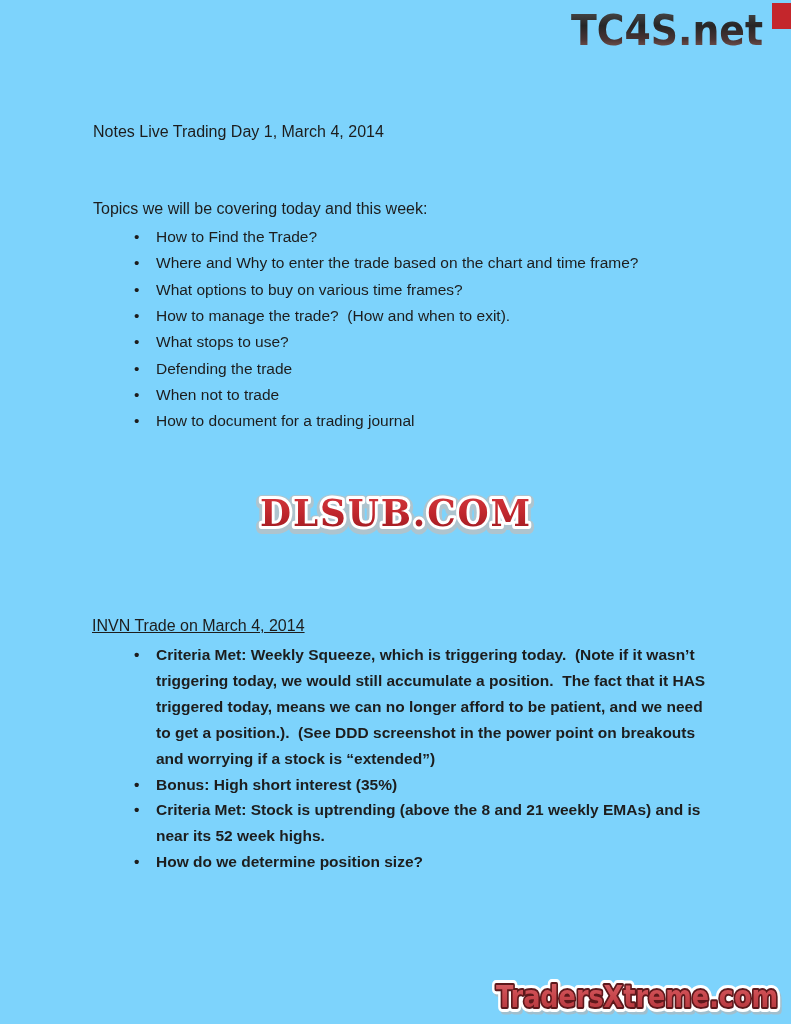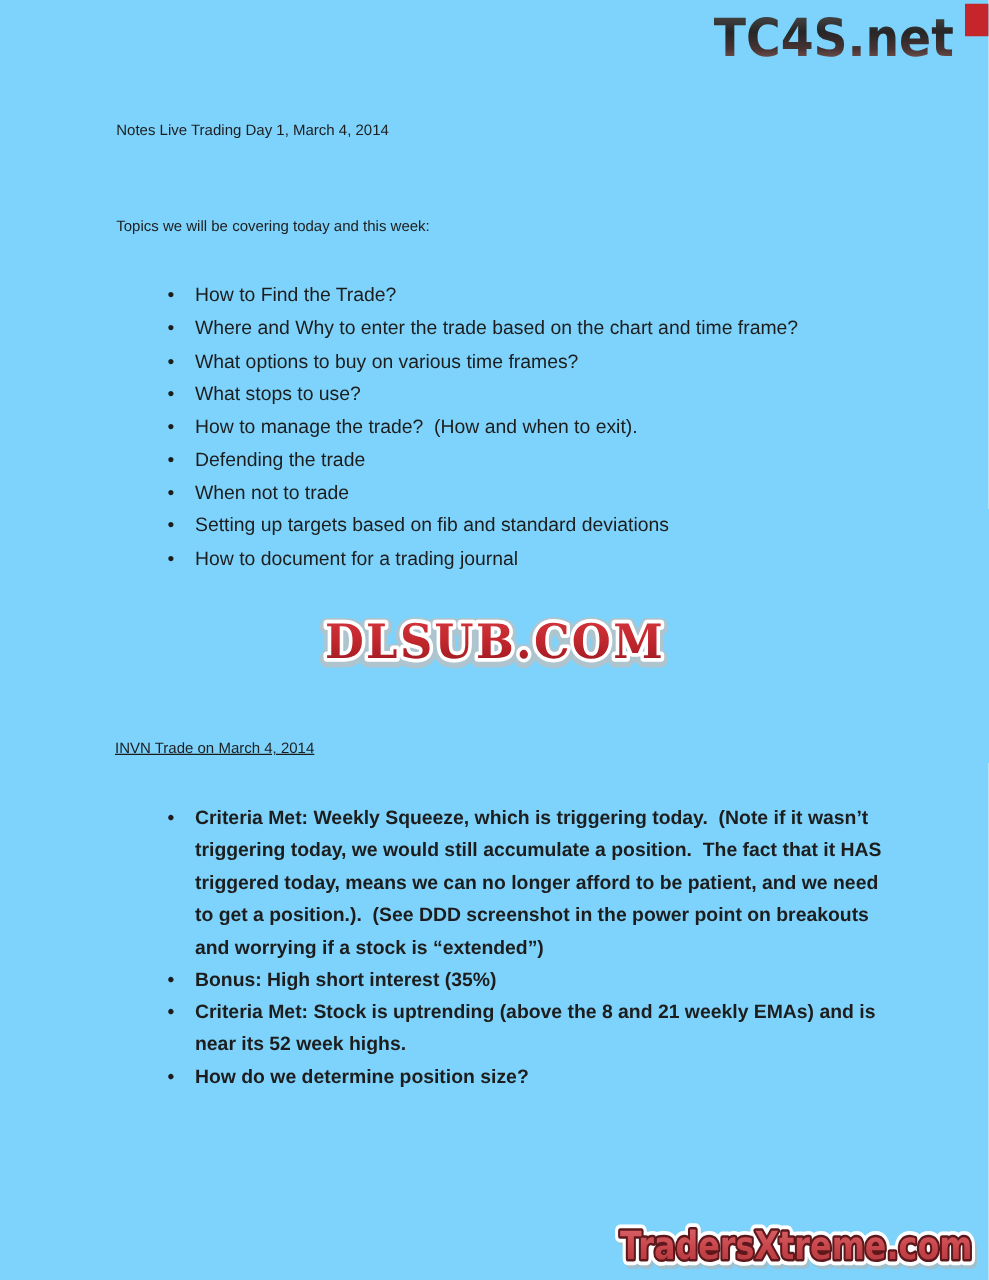--- a/index.html
+++ b/index.html
@@ -29,23 +29,24 @@
     position: absolute;
     top: 3px;
     right: 0;
     width: 19px;
     height: 26px;
   }
 
   
   .doc-line {
     position: absolute;
-    font-size: 12px;
+    font-size: 16px;
     line-height: 21px;
     white-space: pre-wrap;
+    margin-top: 27px;
   }
   .title          { left: 93px; top: 94px;  }
   .topics-heading { left: 93px; top: 171px; }
   .trade-heading  { left: 92px; top: 588px; text-decoration: underline; }
 
   ul.doc-list {
     position: absolute;
     margin: 16px;
     padding: 0;
     list-style: none;
@@ -111,25 +112,24 @@
   <div class="corner-accent" style="background:#c4262c;"></div>
 
   <div class="doc-line title">Notes Live Trading Day 1, March 4, 2014</div>
 
   <div class="doc-line topics-heading">Topics we will be covering today and this week:</div>
 
   <ul class="doc-list topics-list">
     <li>How to Find the Trade?</li>
     <li>Where and Why to enter the trade based on the chart and time frame?</li>
     <li>What options to buy on various time frames?</li>
+    <li>How to manage the trade?  (How and when to exit).</li>
     <li>What stops to use?</li>
-    <li>How to manage the trade?  (How and when to exit).</li>
     <li>Defending the trade</li>
     <li>When not to trade</li>
-    <li>Setting up targets based on fib and standard deviations</li>
     <li>How to document for a trading journal</li>
   </ul>
 
   <svg class="watermark-logo" viewBox="0 0 324 60" xmlns="http://www.w3.org/2000/svg">
     <defs>
       <linearGradient id="dlsub-grad" x1="0" y1="0" x2="0" y2="1">
         <stop offset="0" stop-color="#d73a40"></stop>
         <stop offset="0.5" stop-color="#c1272d"></stop>
         <stop offset="1" stop-color="#99191f"></stop>
       </linearGradient>

